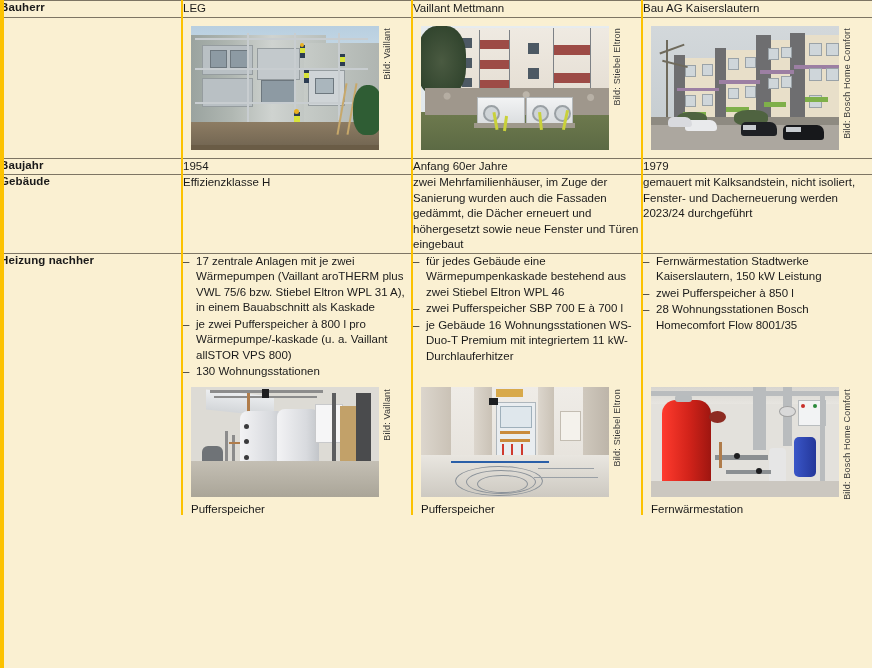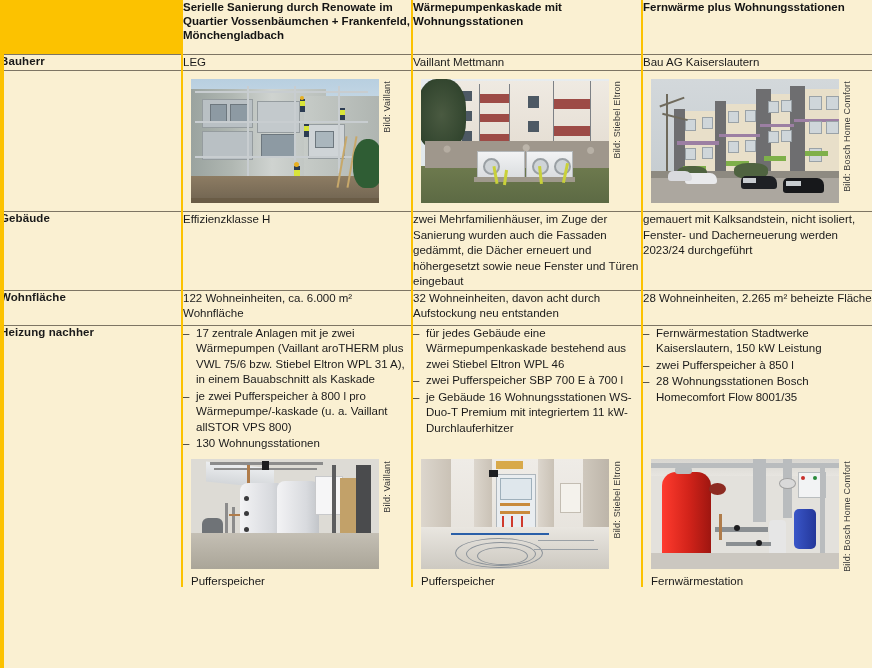--- a/index.html
+++ b/index.html
@@ -228,32 +228,20 @@
 
   <table class="tbl">
     <colgroup>
       <col class="c0">
         <col class="c1">
         <col class="c2">
         <col class="c3">
     </colgroup>
 
     <tbody>
-        <tr>
-      <td class="hdrcell blank"></td>
-      <td class="hdrcell sep">
-        <div class="hdr-txt">Serielle Sanierung durch Renowate im Quartier Vossenbäumchen + Frankenfeld, Mönchengladbach</div>
-      </td>
-      <td class="hdrcell sep">
-        <div class="hdr-txt">Wärmepumpenkaskade mit Wohnungsstationen</div>
-      </td>
-      <td class="hdrcell sep">
-        <div class="hdr-txt">Fernwärme plus Wohnungsstationen</div>
-      </td>
-    </tr>
 
     <tr class="rule">
       <td class="pl0">
         <div class="lbl">Bauherr</div>
       </td>
       <td class="pl sep">
         <div class="val">LEG</div>
       </td>
       <td class="pl sep">
         <div class="val">Vaillant Mettmann</div>
@@ -406,50 +394,50 @@
             <div class="ph car" style="left:48%;top:78%;width:19%;height:11%;background:#1e2024;"></div>
             <div class="ph car" style="left:70%;top:80%;width:22%;height:12%;background:#17181b;"></div>
             <div class="ph" style="left:49%;top:80%;width:7%;height:4%;background:#c8ccd0;"></div>
             <div class="ph" style="left:72%;top:82%;width:8%;height:4%;background:#c8ccd0;"></div>
           </div>
           <div class="credit">Bild: Bosch Home Comfort</div>
         </div>
       </td>
     </tr>
 
+    <tr class="rule">
+      <td class="pl0">
+        <div class="lbl">Baujahr</div>
+      </td>
+      <td class="pl sep">
+        <div class="val">1954</div>
+      </td>
+      <td class="pl sep">
+        <div class="val">Anfang 60er Jahre</div>
+      </td>
+      <td class="pl sep">
+        <div class="val">1979</div>
+      </td>
+    </tr>
 
     <tr class="rule">
       <td class="pl0" style="height:72px;">
         <div class="lbl">Gebäude</div>
       </td>
       <td class="pl sep">
         <div class="val">Effizienzklasse H</div>
       </td>
       <td class="pl sep">
         <div class="val">zwei Mehrfamilienhäuser, im Zuge der Sanierung wurden auch die Fassaden gedämmt, die Dächer erneuert und höhergesetzt sowie neue Fenster und Türen eingebaut</div>
       </td>
       <td class="pl sep">
         <div class="val">gemauert mit Kalksandstein, nicht isoliert, Fenster- und Dacherneuerung werden 2023/24 durchgeführt</div>
       </td>
     </tr>
 
-    <tr class="rule">
-      <td class="pl0" style="height:34px;">
-        <div class="lbl">Wohnfläche</div>
-      </td>
-      <td class="pl sep">
-        <div class="val">122 Wohneinheiten, ca. 6.000 m² Wohnfläche</div>
-      </td>
-      <td class="pl sep">
-        <div class="val">32 Wohneinheiten, davon acht durch Aufstockung neu entstanden</div>
-      </td>
-      <td class="pl sep">
-        <div class="val">28 Wohneinheiten, 2.265 m² beheizte Fläche</div>
-      </td>
-    </tr>
 
 
     <tr class="rule">
       <td class="pl0">
         <div class="lbl">Heizung nachher</div>
       </td>
       <td class="pl sep">
         <ul class="dash">
           <li>17 zentrale Anlagen mit je zwei Wärmepumpen (Vaillant aroTHERM plus VWL 75/6 bzw. Stiebel Eltron WPL 31 A), in einem Bauabschnitt als Kaskade</li>
           <li>je zwei Pufferspeicher à 800 l pro Wärmepumpe/-kaskade (u. a. Vaillant allSTOR VPS 800)</li>

